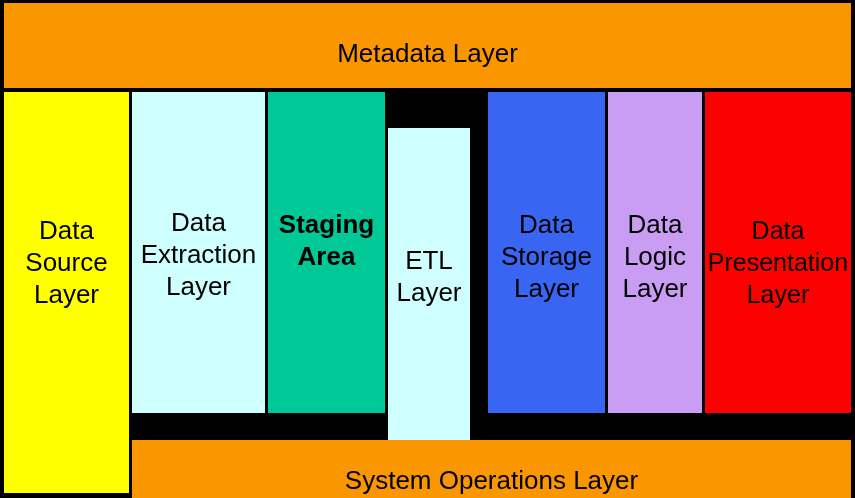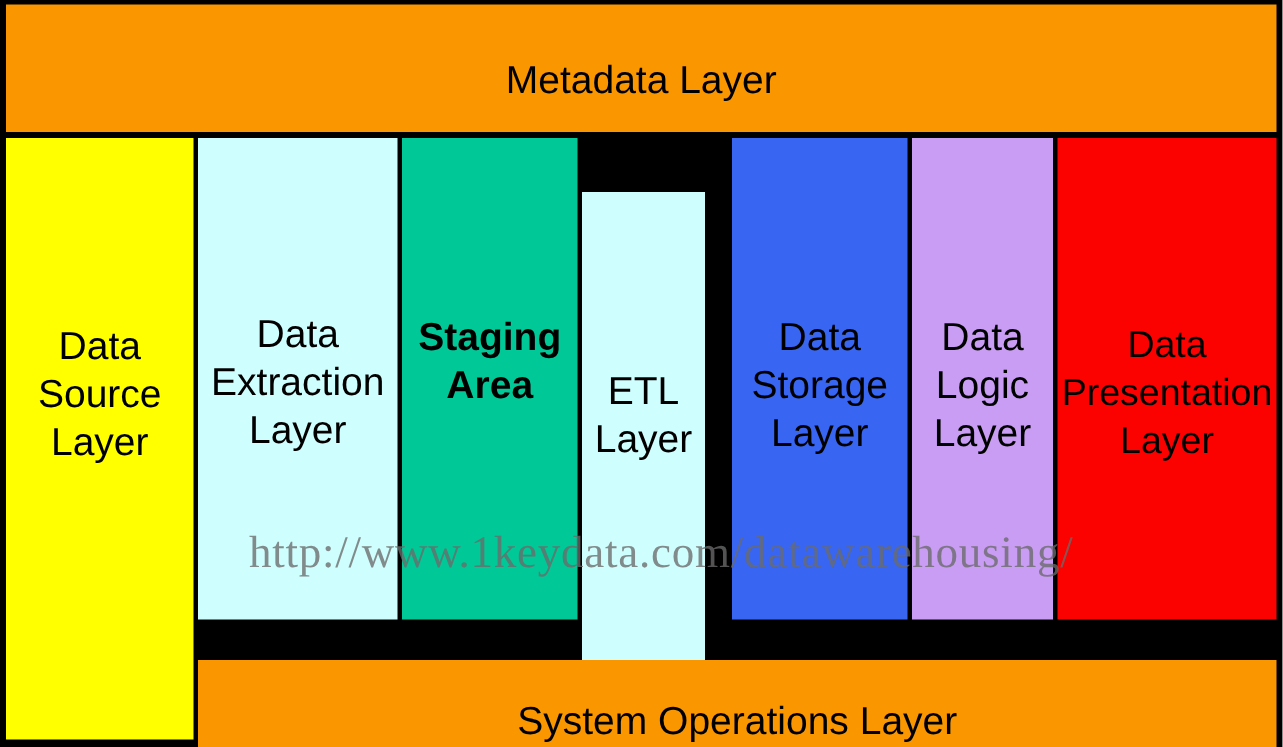--- a/index.html
+++ b/index.html
@@ -109,15 +109,14 @@
   <div class="cell col-presentation" style="background-color: rgb(251, 1, 0);">
     <span class="lbl">Data
 Presentation
 Layer</span>
   </div>
 
   <div class="cell band-sysops" style="background-color: rgb(250, 150, 0);">
     <span class="lbl">System Operations Layer</span>
   </div>
 
-  <div class="watermark" style="color: rgba(106, 106, 106, 0.78);">http://www.1keydata.com/datawarehousing/</div>
 
 </div>
 
 </body></html>

